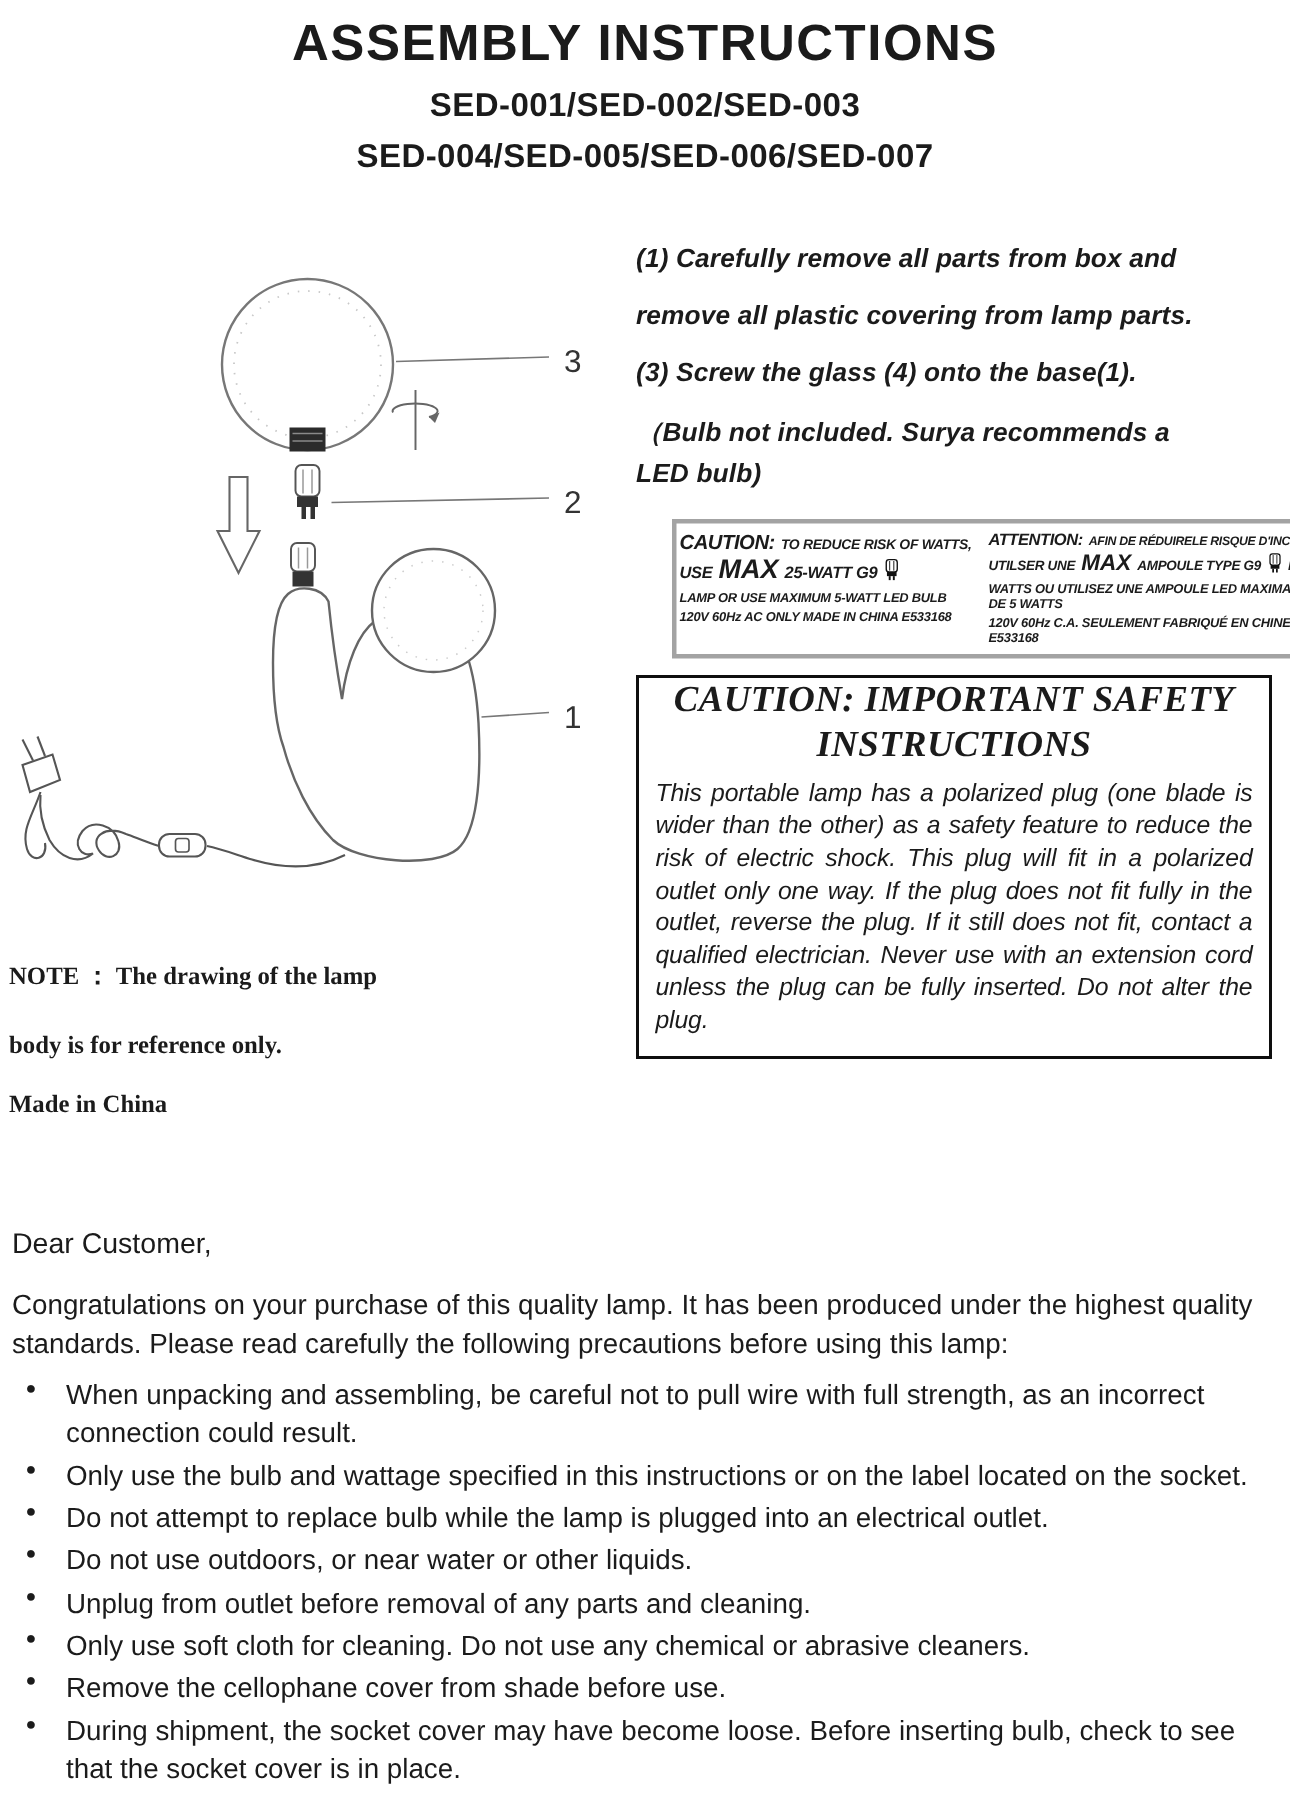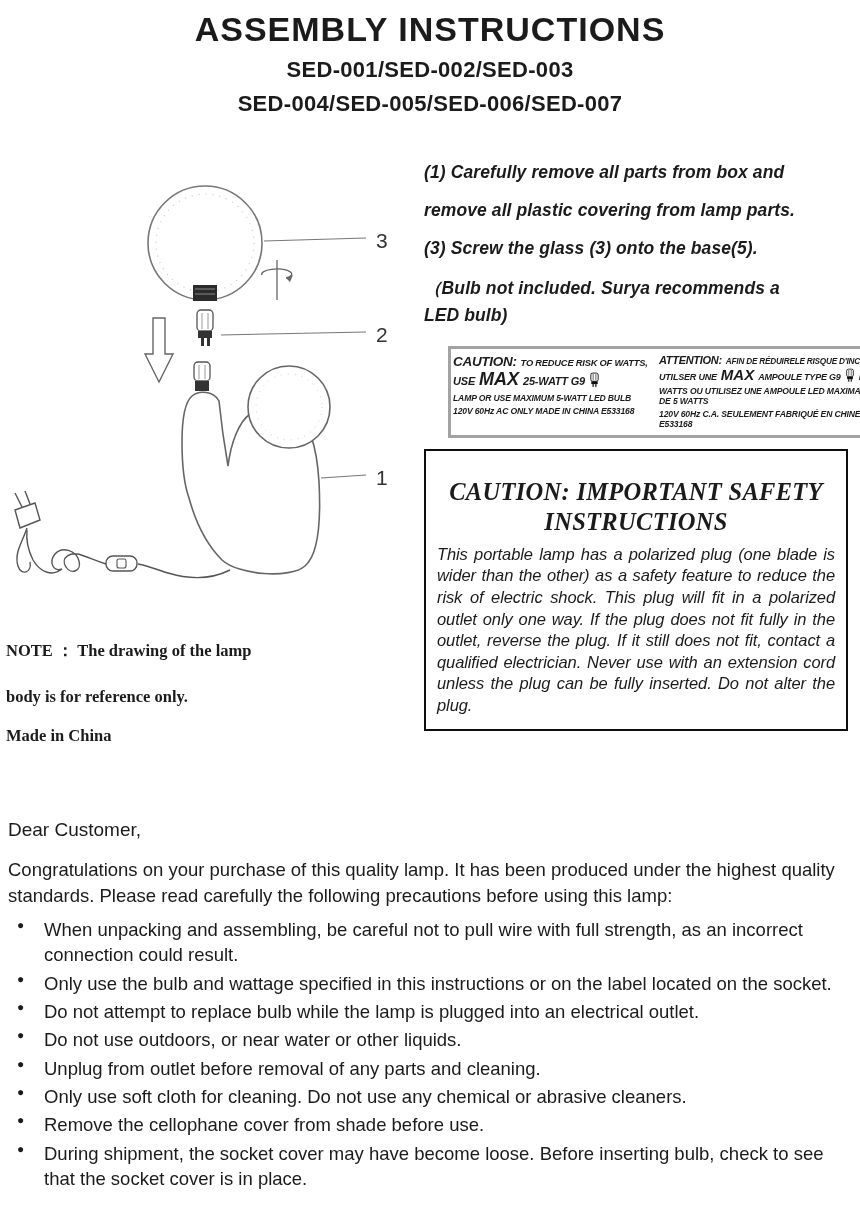--- a/index.html
+++ b/index.html
@@ -43,21 +43,21 @@
   .cl-small { font-size:9.3px; font-weight:700; letter-spacing:-0.2px; }
   .cl-xsmall { font-size:8.2px; font-weight:700; letter-spacing:-0.2px; }
   .cl-max { font-size:18px; font-weight:800; }
   .cl-max.sm { font-size:15px; }
   .cl-med { font-size:11px; font-weight:700; letter-spacing:-0.2px; }
   .cl-med.sm { font-size:9px; }
   .cl-tiny { font-size:8.6px; font-weight:700; margin-top:3px; letter-spacing:-0.15px; }
   .bulb-glyph { position:relative; top:2px; }
 
   
-  .safety-box { border:2.5px solid #0e0e0e; margin-top:11px; width:424px; padding:26px 11px 12px; }
+  .safety-box { border:2.5px solid #0e0e0e; margin-top:11px; width:424px; padding:0 11px 12px; }
   .safety-title {
     text-align:center; font-family:"Liberation Serif","DejaVu Serif",serif;
     font-weight:700; font-size:24.5px; line-height:1.22; letter-spacing:0.3px;
   }
   .safety-body { margin-top:7px; font-size:16.5px; line-height:1.31; text-align:justify; letter-spacing:-0.1px; }
 
   
   .customer { position:absolute; left:8px; top:797px; width:845px; }
   .greeting { font-size:19px; margin-bottom:16px;margin-top:22px; }
   .intro { font-size:18.5px; line-height:1.38; margin-bottom:9px; }
@@ -160,21 +160,21 @@
 
   <div class="note-area">
     <div class="note-l1">NOTE ：  The drawing of the lamp</div>
     <div class="note-l2">body is for reference only.</div>
     <div>Made in China</div>
   </div>
 
   <div class="right-col">
     <div class="step-line">(1) Carefully remove all parts from box and</div>
     <div class="step-line">remove all plastic covering from lamp parts.</div>
-    <div class="step-line">(3) Screw the glass (3)  onto the base(5).</div>
+    <div class="step-line">(3) Screw the glass (4)  onto the base(1).</div>
     <div class="step-line tight">（Bulb not included. Surya recommends a</div>
     <div class="step-line">LED bulb)</div>
 
     <div class="caution-label">
       <div class="cl-left">
         <div class="cl-row">
           <span class="cl-heading">CAUTION:</span>
           <span class="cl-small">TO REDUCE RISK OF WATTS,</span>
         </div>
         <div class="cl-row">

